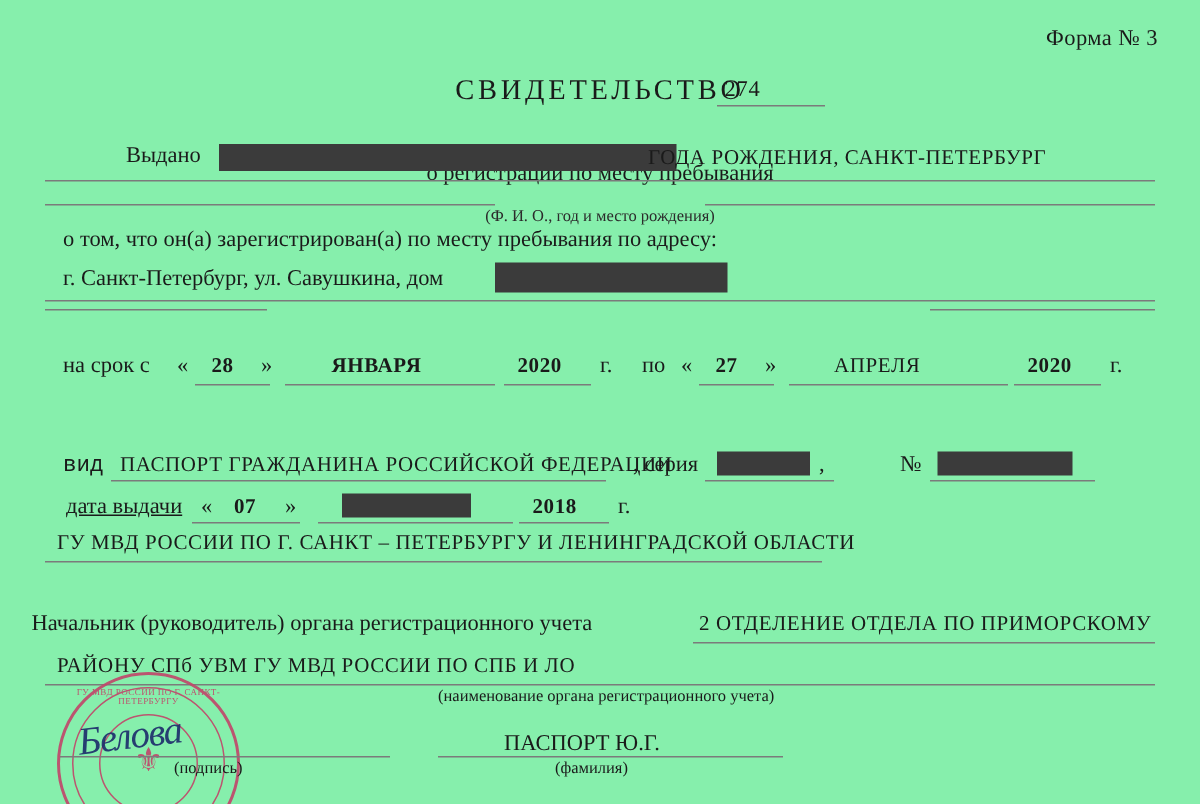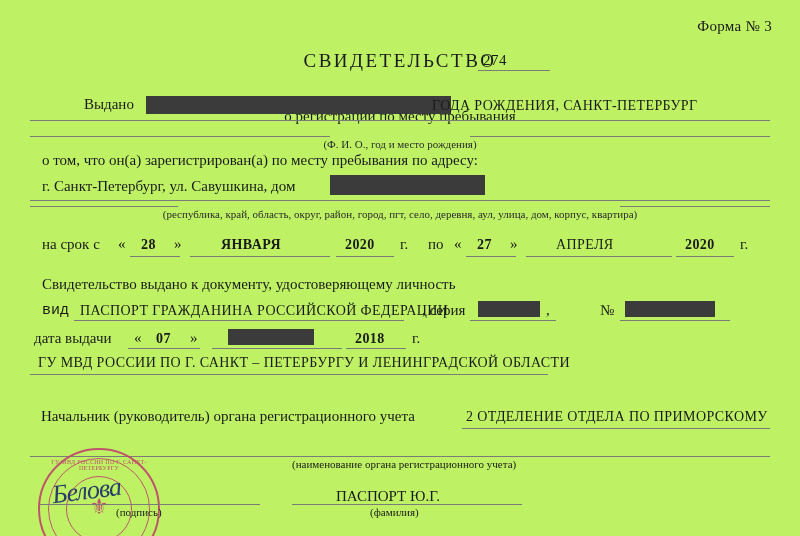--- a/index.html
+++ b/index.html
@@ -11,21 +11,21 @@
     width: 800px;
     height: 536px;
     position: relative;
     overflow: hidden;
     font-family: "Liberation Serif", serif;
     color: #1a1a1a;
   }
   .doc {
     position: absolute;
     inset: 0;
-    background: #bef264;
+    background: #86efac;
   }
   .abs { position: absolute; }
   .redact {
     background: #3b3b3b;
     display: inline-block;
     vertical-align: middle;
     height: 15px;
   }
   .line {
     position: absolute;
@@ -153,21 +153,20 @@
 
   <div class="line" style="left:30px; top:136px; width:300px;"></div>
   <div class="line" style="left:470px; top:136px; width:300px;"></div>
 
   <div class="abs lbl" style="left:42px; top:152px;">о том, что он(а) зарегистрирован(а) по месту пребывания по адресу:</div>
 
   <div class="abs lbl" style="left:42px; top:178px;">г. Санкт-Петербург, ул. Савушкина, дом</div>
   <div class="abs redact" style="left:330px; top:175px; width:155px; height:20px;"></div>
   <div class="line" style="left:30px; top:200px; width:740px;"></div>
 
-  <div class="small-center" style="top:208px;">(республика, край, область, округ, район, город, пгт, село, деревня, аул, улица, дом, корпус, квартира)</div>
   <div class="line" style="left:30px; top:206px; width:148px;"></div>
   <div class="line" style="left:620px; top:206px; width:150px;"></div>
 
   <div class="abs lbl" style="left:42px; top:236px;">на срок с</div>
   <div class="abs lbl" style="left:118px; top:236px;">«</div>
   <div class="abs caps" style="left:141px; top:237px; font-weight:600;">28</div>
   <div class="abs lbl" style="left:174px; top:236px;">»</div>
   <div class="abs caps" style="left:221px; top:237px; font-weight:600;">ЯНВАРЯ</div>
   <div class="abs caps" style="left:345px; top:237px; font-weight:600;">2020</div>
   <div class="abs lbl" style="left:400px; top:236px;">г.</div>
@@ -179,51 +178,51 @@
   <div class="abs caps" style="left:685px; top:237px; font-weight:600;">2020</div>
   <div class="abs lbl" style="left:740px; top:236px;">г.</div>
 
   <div class="line" style="left:130px; top:256px; width:50px;"></div>
   <div class="line" style="left:190px; top:256px; width:140px;"></div>
   <div class="line" style="left:336px; top:256px; width:58px;"></div>
   <div class="line" style="left:466px; top:256px; width:50px;"></div>
   <div class="line" style="left:526px; top:256px; width:146px;"></div>
   <div class="line" style="left:676px; top:256px; width:58px;"></div>
 
-  <div class="abs lbl" style="left:42px; top:276px;">Свидетельство выдано к документу, удостоверяющему личность</div>
 
   <div class="abs lbl" style="left:42px; top:302px;font-family:Liberation Mono, monospace;">вид</div>
   <div class="abs caps" style="left:68px; top:303px;margin-left:12px;">ПАСПОРТ ГРАЖДАНИНА РОССИЙСКОЙ ФЕДЕРАЦИИ</div>
   <div class="abs lbl" style="left:422px; top:302px;">, серия</div>
   <div class="abs redact" style="left:478px; top:301px; width:62px; height:16px;"></div>
   <div class="abs lbl" style="left:546px; top:302px;">,</div>
   <div class="abs lbl" style="left:600px; top:302px;">№</div>
   <div class="abs redact" style="left:625px; top:301px; width:90px; height:16px;"></div>
   <div class="line" style="left:74px; top:320px; width:330px;"></div>
   <div class="line" style="left:470px; top:320px; width:86px;"></div>
   <div class="line" style="left:620px; top:320px; width:110px;"></div>
 
-  <div class="abs lbl" style="left:34px; top:330px;">дата выдачи</div>
+  <div class="abs lbl" style="left:44px; top:330px;text-decoration:underline;">дата выдачи</div>
   <div class="abs lbl" style="left:134px; top:330px;">«</div>
   <div class="abs caps" style="left:156px; top:331px; font-weight:600;">07</div>
   <div class="abs lbl" style="left:190px; top:330px;">»</div>
   <div class="abs redact" style="left:228px; top:329px; width:86px; height:16px;"></div>
   <div class="abs caps" style="left:355px; top:331px; font-weight:600;">2018</div>
   <div class="abs lbl" style="left:412px; top:330px;">г.</div>
   <div class="line" style="left:128px; top:348px; width:72px;"></div>
   <div class="line" style="left:212px; top:348px; width:130px;"></div>
   <div class="line" style="left:346px; top:348px; width:60px;"></div>
 
   <div class="abs caps" style="left:38px; top:355px;">ГУ  МВД  РОССИИ  ПО  Г. САНКТ – ПЕТЕРБУРГУ  И  ЛЕНИНГРАДСКОЙ ОБЛАСТИ</div>
   <div class="line" style="left:30px; top:374px; width:518px;"></div>
 
-  <div class="abs lbl" style="left:41px; top:408px;">Начальник (руководитель) органа регистрационного учета</div>
+  <div class="abs lbl" style="left:21px; top:408px;">Начальник (руководитель) органа регистрационного учета</div>
   <div class="abs caps" style="left:466px; top:409px;">2 ОТДЕЛЕНИЕ ОТДЕЛА  ПО ПРИМОРСКОМУ</div>
   <div class="line" style="left:462px; top:428px; width:308px;"></div>
 
+  <div class="abs caps" style="left:38px; top:437px;">РАЙОНУ  СПб УВМ  ГУ  МВД  РОССИИ  ПО СПБ  И  ЛО</div>
   <div class="line" style="left:30px; top:456px; width:740px;"></div>
   <div class="abs tiny" style="left:292px; top:458px;">(наименование органа регистрационного учета)</div>
 
   <div class="seal">
     <div class="seal-inner"></div>
     <div class="seal-text-top">ГУ МВД РОССИИ ПО Г. САНКТ-ПЕТЕРБУРГУ</div>
     <div class="seal-emblem">⚜</div>
 
   </div>
 

